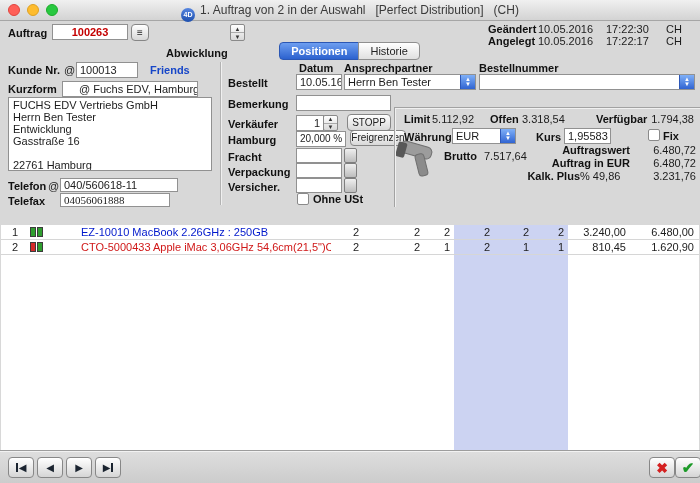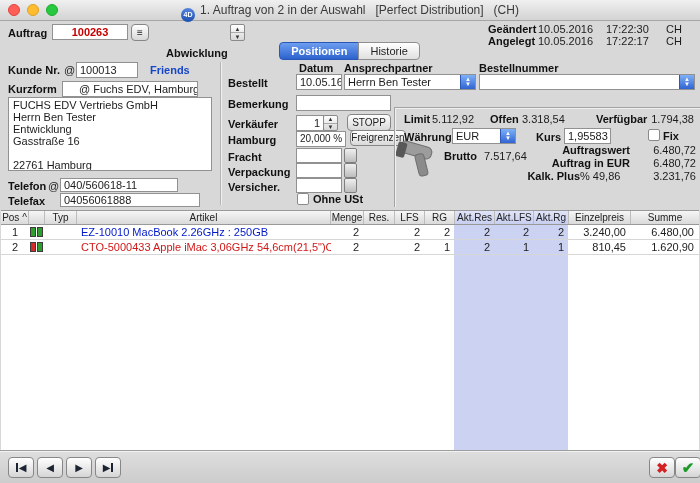--- a/index.html
+++ b/index.html
@@ -112,21 +112,21 @@
 Herrn Ben Tester
 Entwicklung
 Gasstraße 16
 
 22761 Hamburg</div>
 
   <span class="abs bold" style="left:8px;top:180px;">Telefon</span>
   <span class="abs" style="left:48px;top:180px;">@</span>
   <div class="field" style="left:60px;top:178px;width:118px;height:14px;line-height:12px;">040/560618-11</div>
   <span class="abs bold" style="left:8px;top:195px;">Telefax</span>
-  <div class="field" style="left:60px;top:193px;width:140px;height:14px;line-height:12px;">04056061888</div>
+  <div class="field" style="left:60px;top:193px;width:110px;height:14px;line-height:12px;font-family:Liberation Serif, serif;">04056061888</div>
 
   <div class="abs vline" style="left:220px;top:62px;height:143px;"></div>
 
   <span class="abs bold" style="left:299px;top:62px;">Datum</span>
   <span class="abs bold" style="left:344px;top:62px;">Ansprechpartner</span>
   <span class="abs bold" style="left:479px;top:62px;">Bestellnummer</span>
 
   <span class="abs bold" style="left:228px;top:77px;">Bestellt</span>
   <div class="field" style="left:296px;top:74px;width:46px;">10.05.16</div>
   <div class="field combo" style="left:344px;top:74px;width:132px;">
@@ -213,35 +213,20 @@
       <span class="flbl">Auftrag in EUR</span>
       <span class="fval">6.480,72</span>
     </div>
     <div class="frow">
       <span class="flbl">Kalk. Plus</span>
       <span class="fpct">% 49,86</span>
       <span class="fval">3.231,76</span>
     </div>
   </div>
 
-  <div class="thead">
-    <div class="th c0">Pos ^</div>
-    <div class="th c1"></div>
-    <div class="th c2">Typ</div>
-    <div class="th c3" style="text-align:center;padding-left:0;">Artikel</div>
-    <div class="th c4">Menge</div>
-    <div class="th c5">Res.</div>
-    <div class="th c6">LFS</div>
-    <div class="th c7">RG</div>
-    <div class="th c8 hl">Akt.Res</div>
-    <div class="th c9 hl">Akt.LFS</div>
-    <div class="th c10 hl">Akt.Rg</div>
-    <div class="th c11">Einzelpreis</div>
-    <div class="th c12" style="border-right:none;">Summe</div>
-  </div>
 
   <div class="tbody">
     <div class="hlband"></div>
 
     <div class="tr">
       <div class="td c0 ctr">1</div>
       <div class="td c1"><span class="ind green"></span><span class="ind green"></span></div>
       <div class="td c2"></div>
       <div class="td c3 art-blue">EZ-10010  MacBook 2.26GHz : 250GB</div>
       <div class="td c4 num">2</div>

